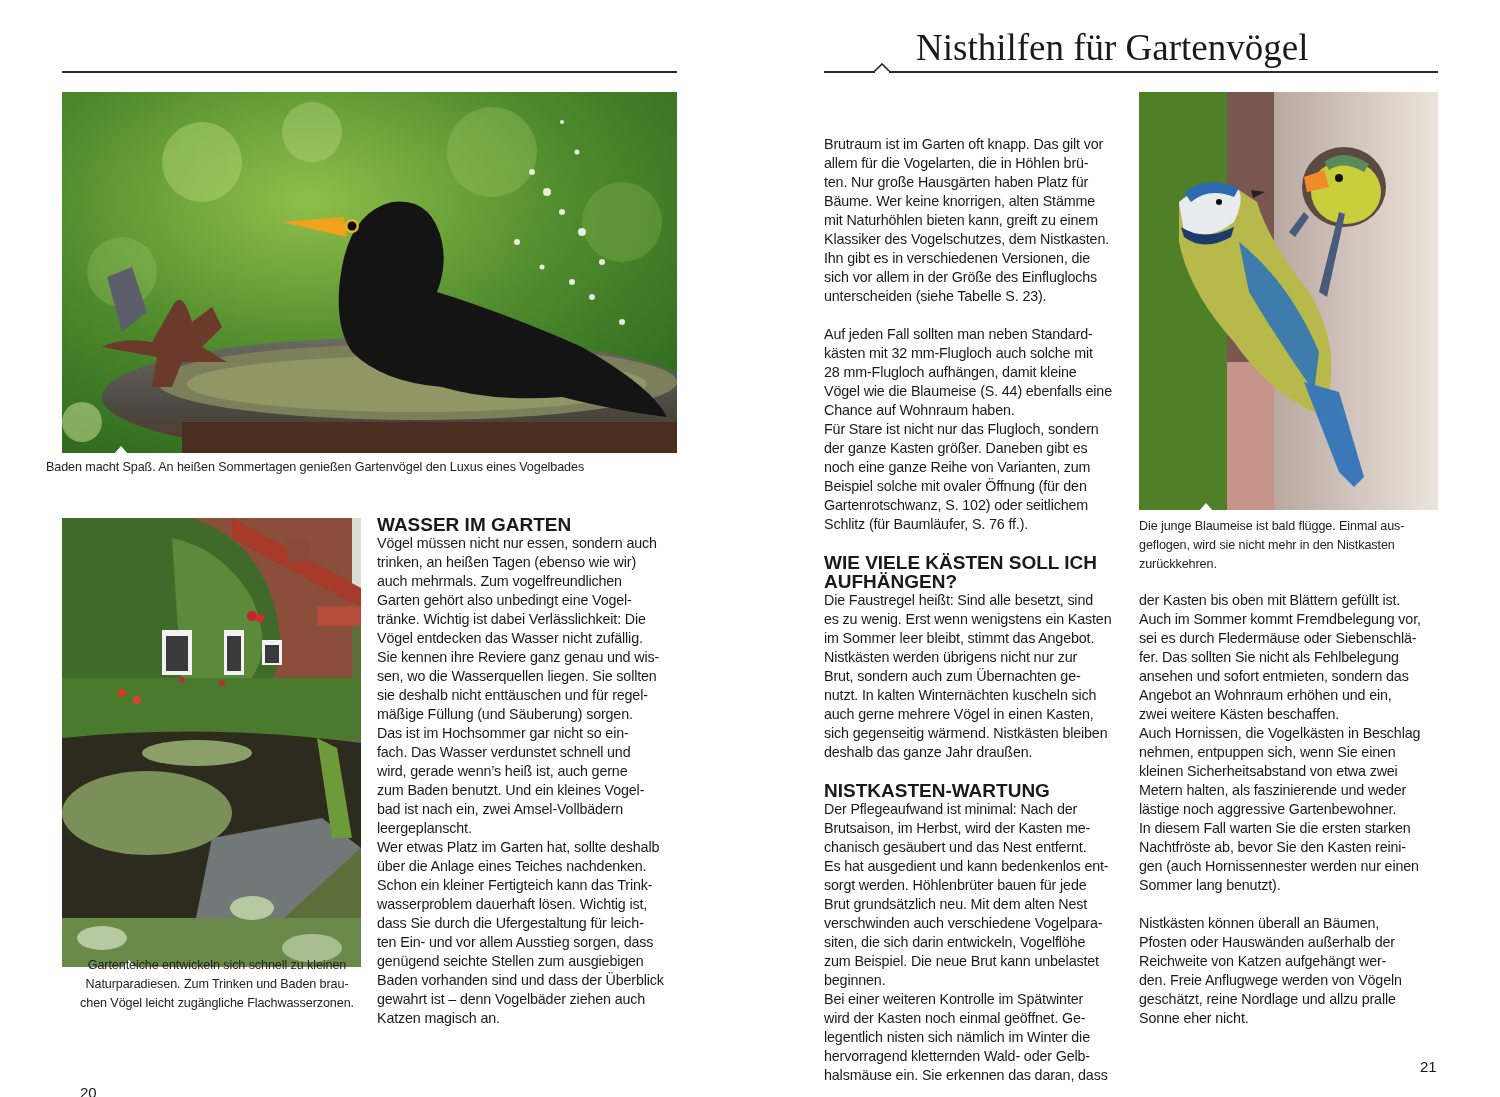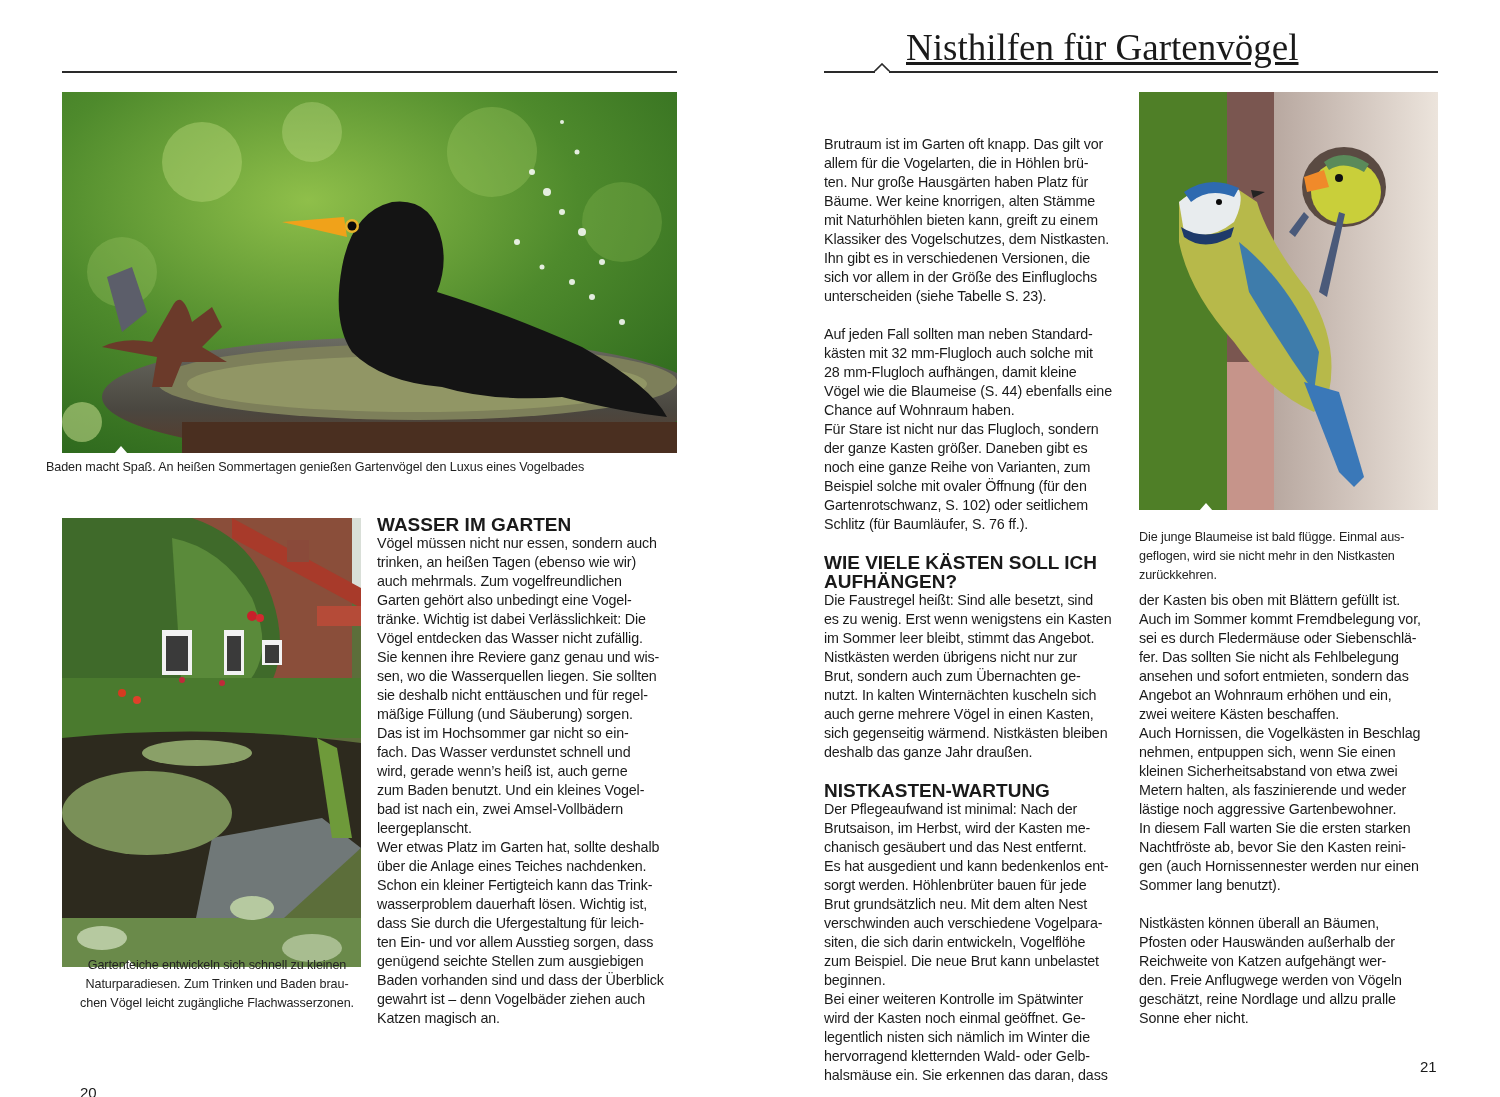--- a/index.html
+++ b/index.html
@@ -9,24 +9,24 @@
   .page { position: absolute; top: 0; height: 1097px; }
   .page-left { left: 0; width: 750px; }
   .page-right { left: 750px; width: 750px; }
 
   .rule { position: absolute; height: 2px; background: #2a2a2a; }
   .rule-left { left: 62px; top: 71px; width: 615px; }
   .rule-right { left: 74px; top: 71px; width: 614px; }
   .rule-notch { position: absolute; left: 124px; top: 63px; width: 16px; height: 10px; }
 
   .title {
-    position: absolute; left: 156px; top: 26px;
+    position: absolute; left: 166px; top: 26px;
     font-family: "DejaVu Serif", "Liberation Serif", serif;
     font-size: 34px; letter-spacing: 0px; color: #1a1a1a; font-weight: normal;
-    font-family: "Liberation Serif", "DejaVu Serif", serif; font-size: 37px; text-decoration: underline;
+    font-family: "Liberation Serif", "DejaVu Serif", serif; font-size: 37px;
   }
 
   .photo { position: absolute; overflow: hidden; }
   .photo svg { display: block; width: 100%; height: 100%; }
   .notch {
     position: absolute; bottom: -1px; width: 0; height: 0;
     border-left: 7px solid transparent; border-right: 7px solid transparent;
     border-bottom: 8px solid #ffffff;
   }
 
@@ -291,21 +291,21 @@
       <path d="M100 150 Q150 190 180 260 L175 300 Q140 250 110 200 Z" fill="#3e7cab"></path>
       <path d="M165 290 L200 380 L215 395 L225 385 L200 300 Z" fill="#3a78b8"></path>
       <path d="M112 98 L126 100 L114 106 Z" fill="#222"></path>
       <circle cx="80" cy="110" r="3" fill="#0a0a0a"></circle>
 
       <path d="M150 140 L165 120 L170 125 L156 145 Z" fill="#4a5a7a"></path>
       <path d="M180 200 L200 120 L206 122 L188 205 Z" fill="#4a5a7a"></path>
     </svg>
     <div class="notch" style="left:60px;"></div>
   </div>
-  <div class="caption" style="left:389px; top:528px; width:310px;">
+  <div class="caption" style="left:389px; top:517px; width:310px;">
     <span class="line" style="display:block">Die junge Blaumeise ist bald flügge. Einmal aus-</span>
     <span class="line" style="display:block">geflogen, wird sie nicht mehr in den Nistkasten</span>
     <span class="line" style="display:block">zurückkehren.</span>
   </div>
 
   <div class="text-col" style="left:389px; top:591px; width:315px;">
     <div>
       <span class="line">der Kasten bis oben mit Blättern gefüllt ist.</span>
       <span class="line">Auch im Sommer kommt Fremdbelegung vor,</span>
       <span class="line">sei es durch Fledermäuse oder Siebenschlä-</span>

